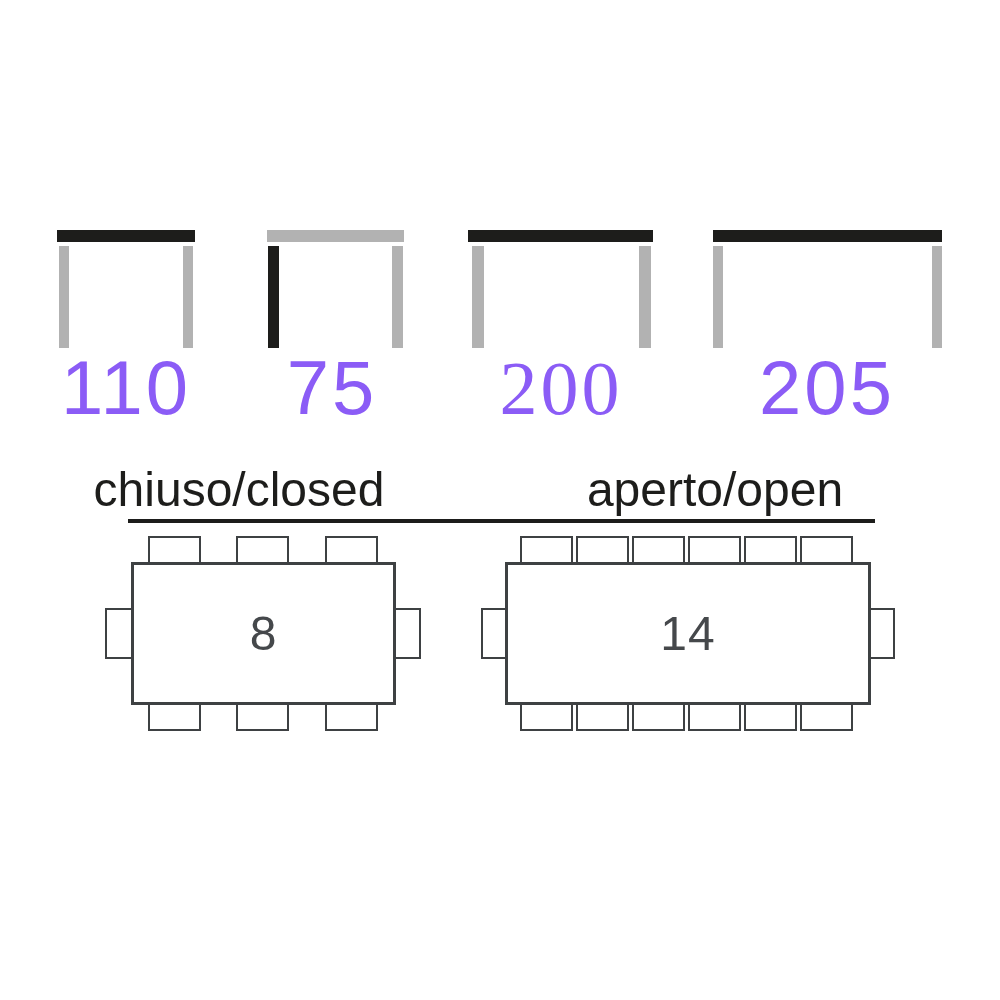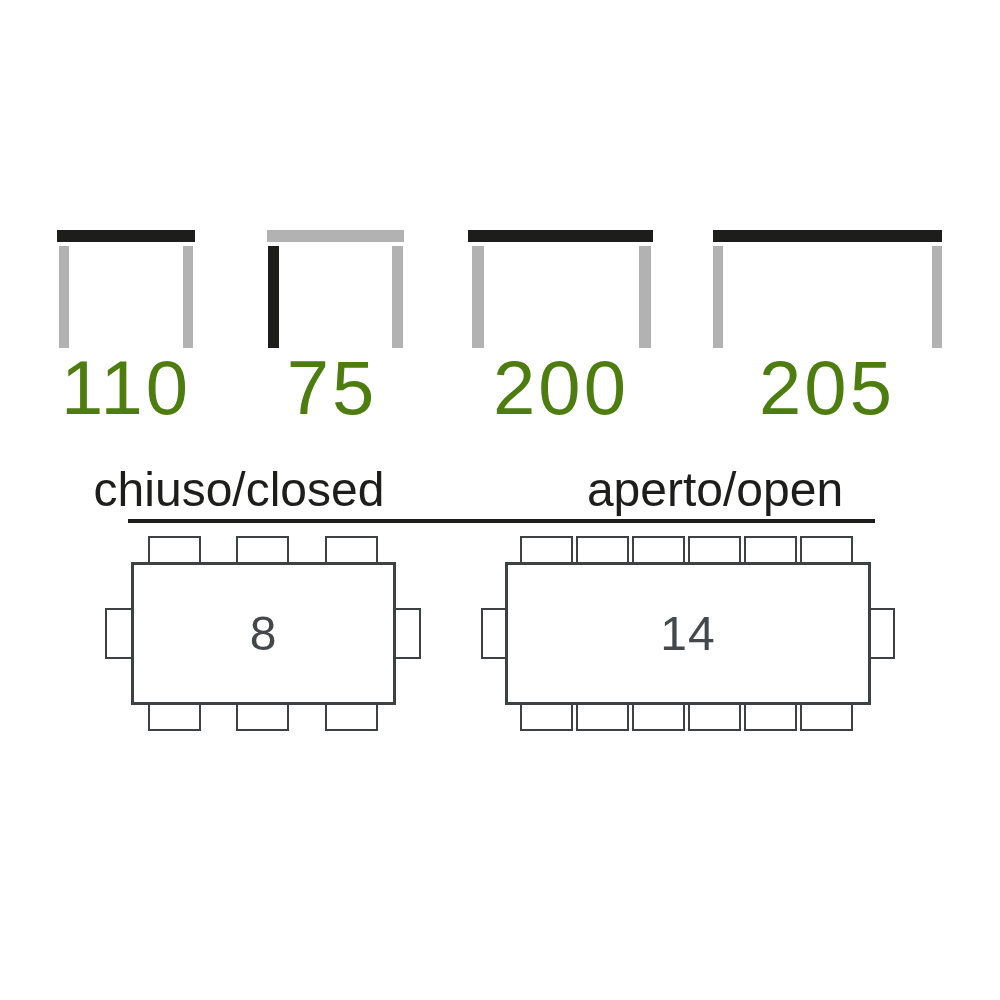--- a/index.html
+++ b/index.html
@@ -43,26 +43,26 @@
   .sv4 .leg.left  { left: 0; }
   .sv4 .leg.right { left: 219px; }
 
   .dim-label {
     position: absolute;
     top: 350px;
     transform: translateX(-50%);
     font-size: 76px;
     line-height: 1;
     letter-spacing: 3px;
-    color: #4d7c0f;
+    color: #8b5cf6;
     white-space: nowrap;
   }
   .dl1 { left: 126px; }
   .dl2 { left: 332px; }
-  .dl3 { left: 561px; }
+  .dl3 { left: 561px; font-family: Liberation Serif, serif; }
   .dl4 { left: 827px; }
 
   
   .section-label {
     position: absolute;
     top: 466px;
     transform: translateX(-50%);
     font-size: 48px;
     line-height: 1;
     color: #1d1d1b;

